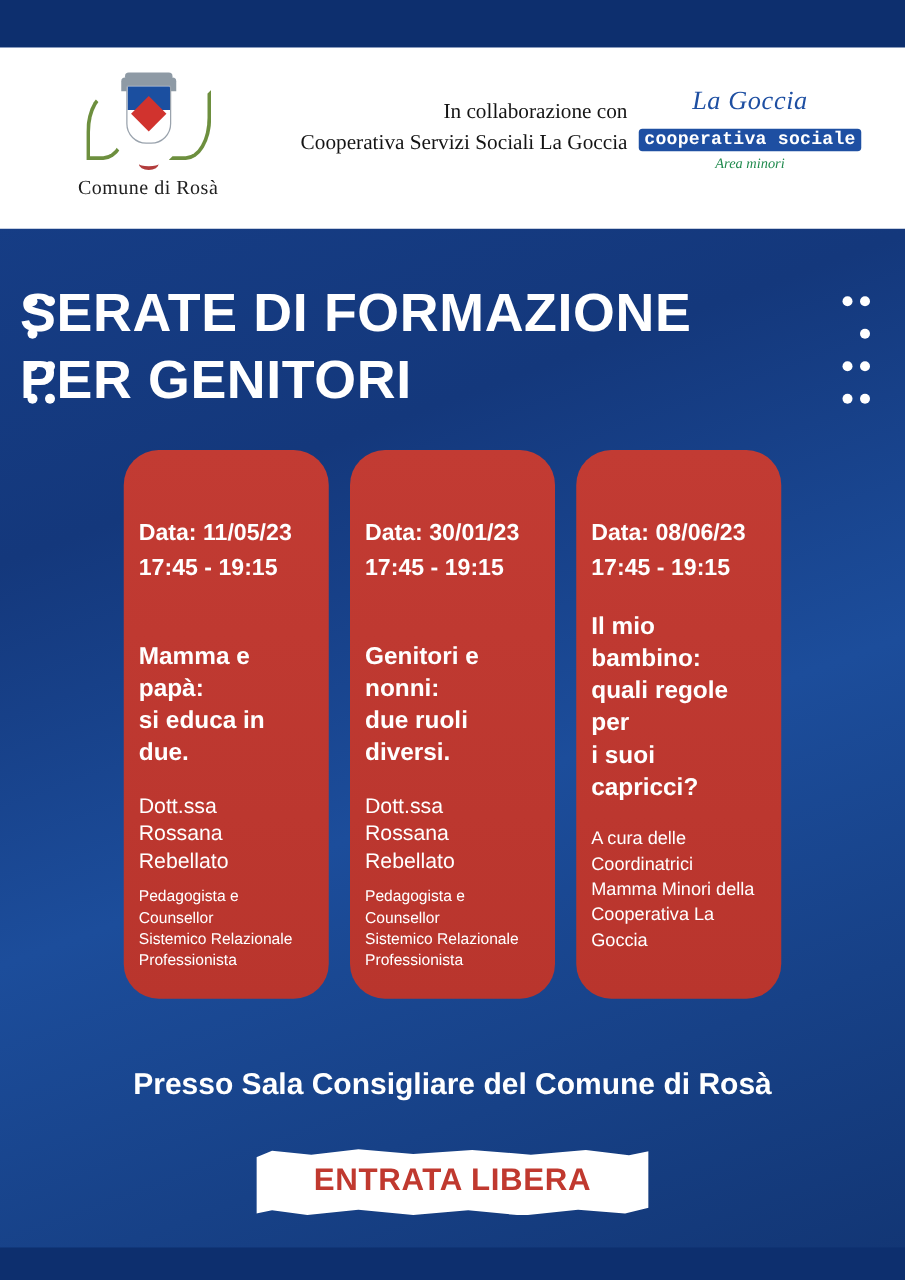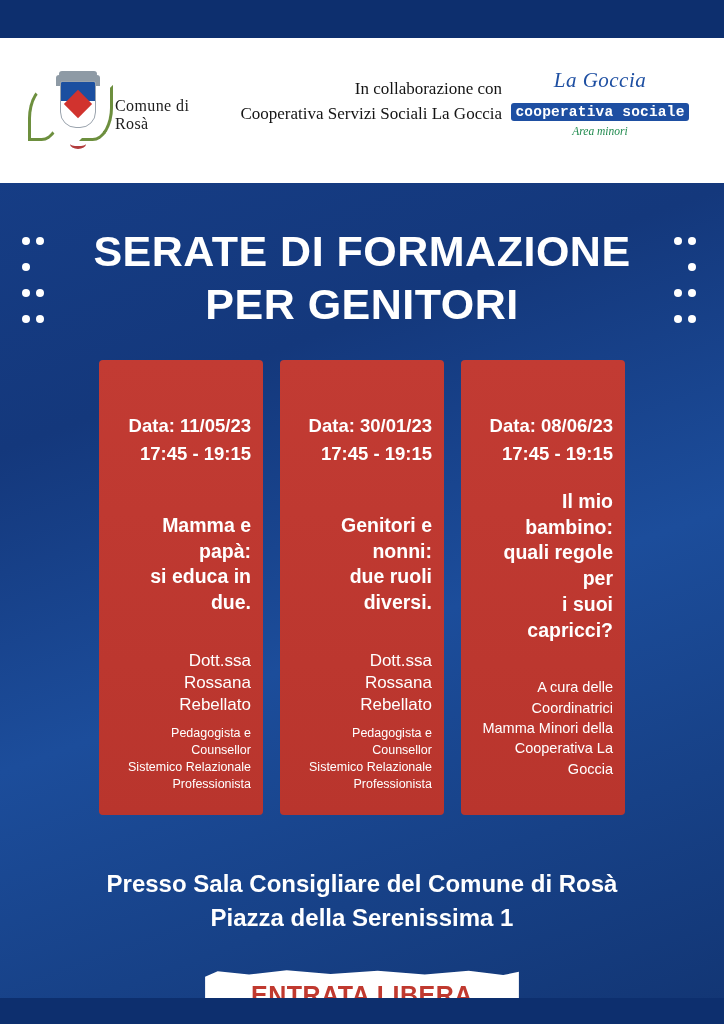--- a/index.html
+++ b/index.html
@@ -22,21 +22,21 @@
   .header {
     height: 145px;
     background: #ffffff;
     display: flex;
     align-items: center;
     padding: 0 26px;
   }
   .crest-block {
     width: 185px;
     display: flex;
-    flex-direction: row;
+    flex-direction: column;
     align-items: center;
     justify-content: center;
   }
   .crest {
     width: 104px; height: 72px;
     position: relative;
   }
   .crest-shield {
     position: absolute;
     left: 34px; top: 6px;
@@ -134,22 +134,21 @@
   .goccia-area {
     margin-top: 4px;
     font-size: 11.5px;
     font-style: italic;
     color: #1f8a4d;
     font-family: "Liberation Serif", serif;
   }
   
   .title-wrap {
     position: relative;
-    padding: 42px 4px 28px;
-    text-align: center;
+    padding: 42px 16px 28px;
   }
   h1 {
     color: #ffffff;
     font-size: 43px;
     font-weight: bold;
     letter-spacing: .5px;
     line-height: 1.24;
   }
   .dots {
     position: absolute;
@@ -171,38 +170,38 @@
     display: flex;
     justify-content: center;
     gap: 17px;
     padding: 0 24px;
   }
   .card {
     width: 164px;
     min-height: 375px;
     background: #c0392f;
     background: linear-gradient(180deg,#c23b33 0%, #b9352d 100%);
-    border-radius: 4px;
+    border-radius: 28px;
     padding: 52px 12px 22px;
-    text-align: right;
+    text-align: left;
     color: #ffffff;
   }
   .card .date {
     font-size: 18.5px;
     font-weight: bold;
     line-height: 1.55;
   }
   .card .topic {
     margin-top: 44px;
     font-size: 19.5px;
     font-weight: bold;
     line-height: 1.32;
   }
   .card .speaker {
-    margin-top: 34px;
+    margin-top: 18px;
     font-size: 17px;
     line-height: 1.3;
   }
   .card .role {
     margin-top: 9px;
     font-size: 12.5px;
     line-height: 1.35;
   }
   .card.plain .topic { margin-top: 20px; }
   .card.plain .speaker { font-size: 14.5px; line-height: 1.4; }
@@ -352,21 +351,20 @@
         <div>A cura delle Coordinatrici</div>
         <div>Mamma Minori  della</div>
         <div>Cooperativa La Goccia</div>
       </div>
     </div>
 
   </div>
 
   <div class="venue">
     <div>Presso Sala Consigliare del Comune di Rosà</div>
-    <div>Piazza della Serenissima 1</div>
   </div>
 
   <div class="cta-wrap">
     <div class="cta">ENTRATA LIBERA</div>
   </div>
 
   <div class="bottom-strip"></div>
 </div>
 
 </body></html>

